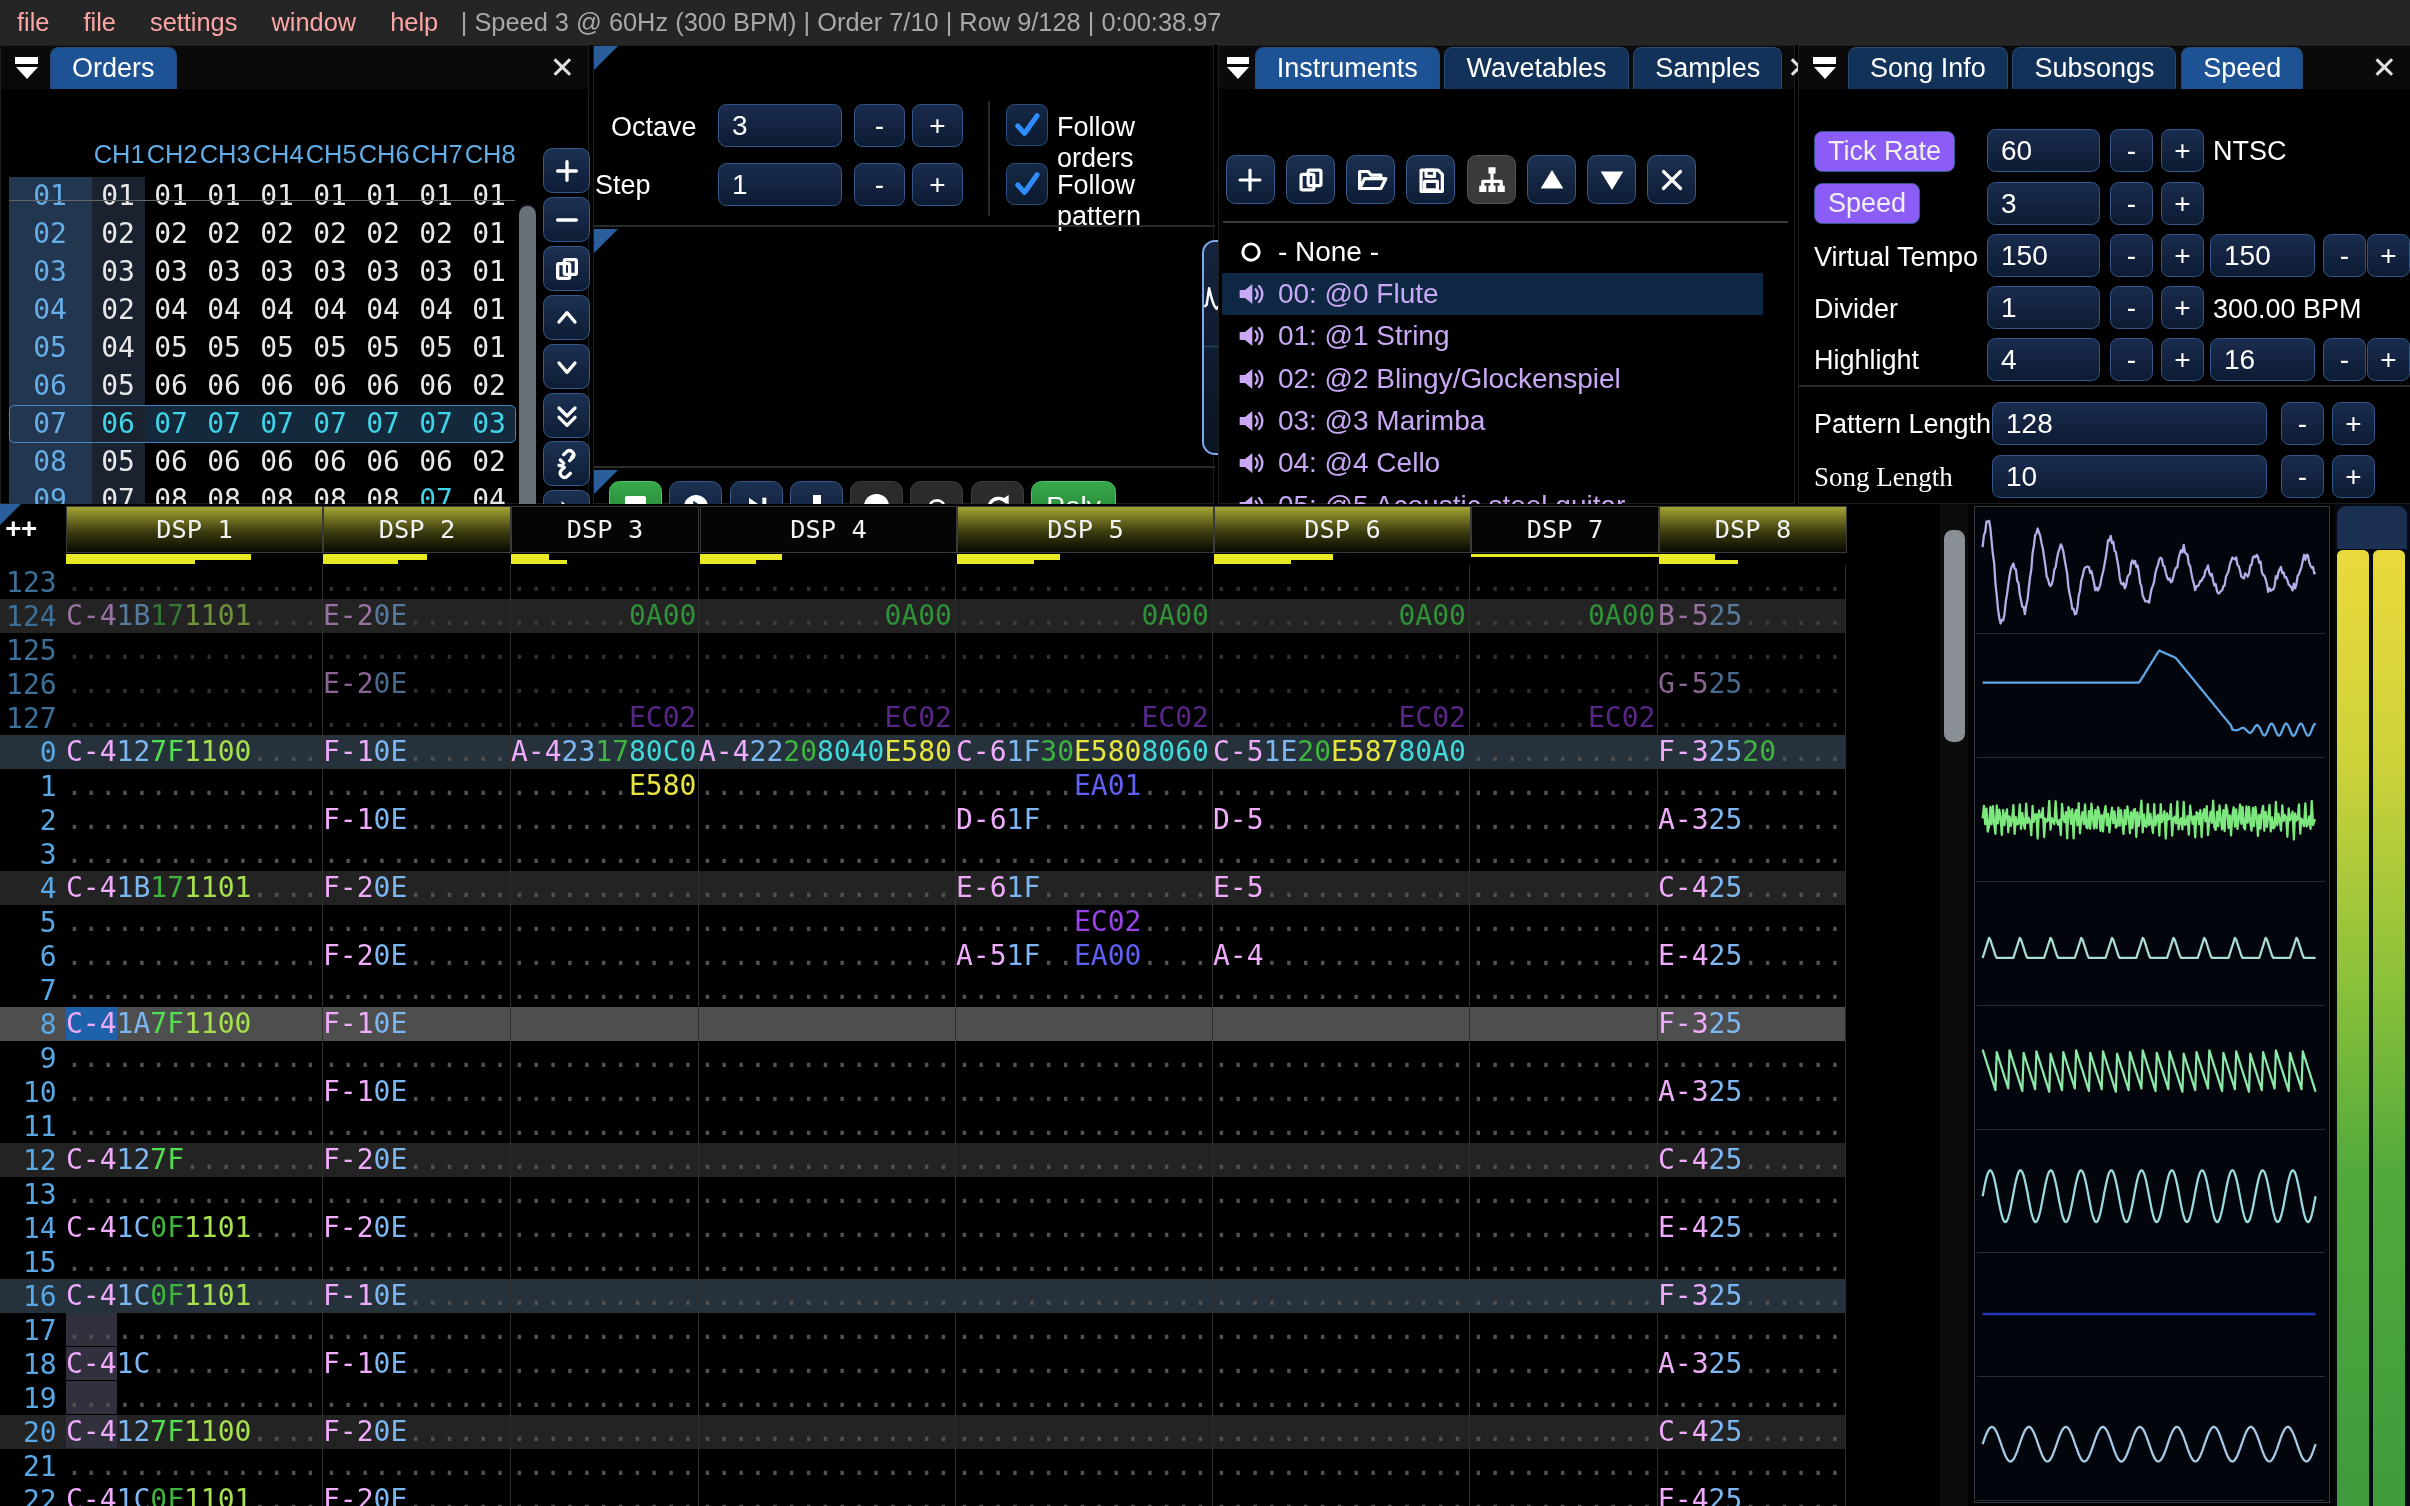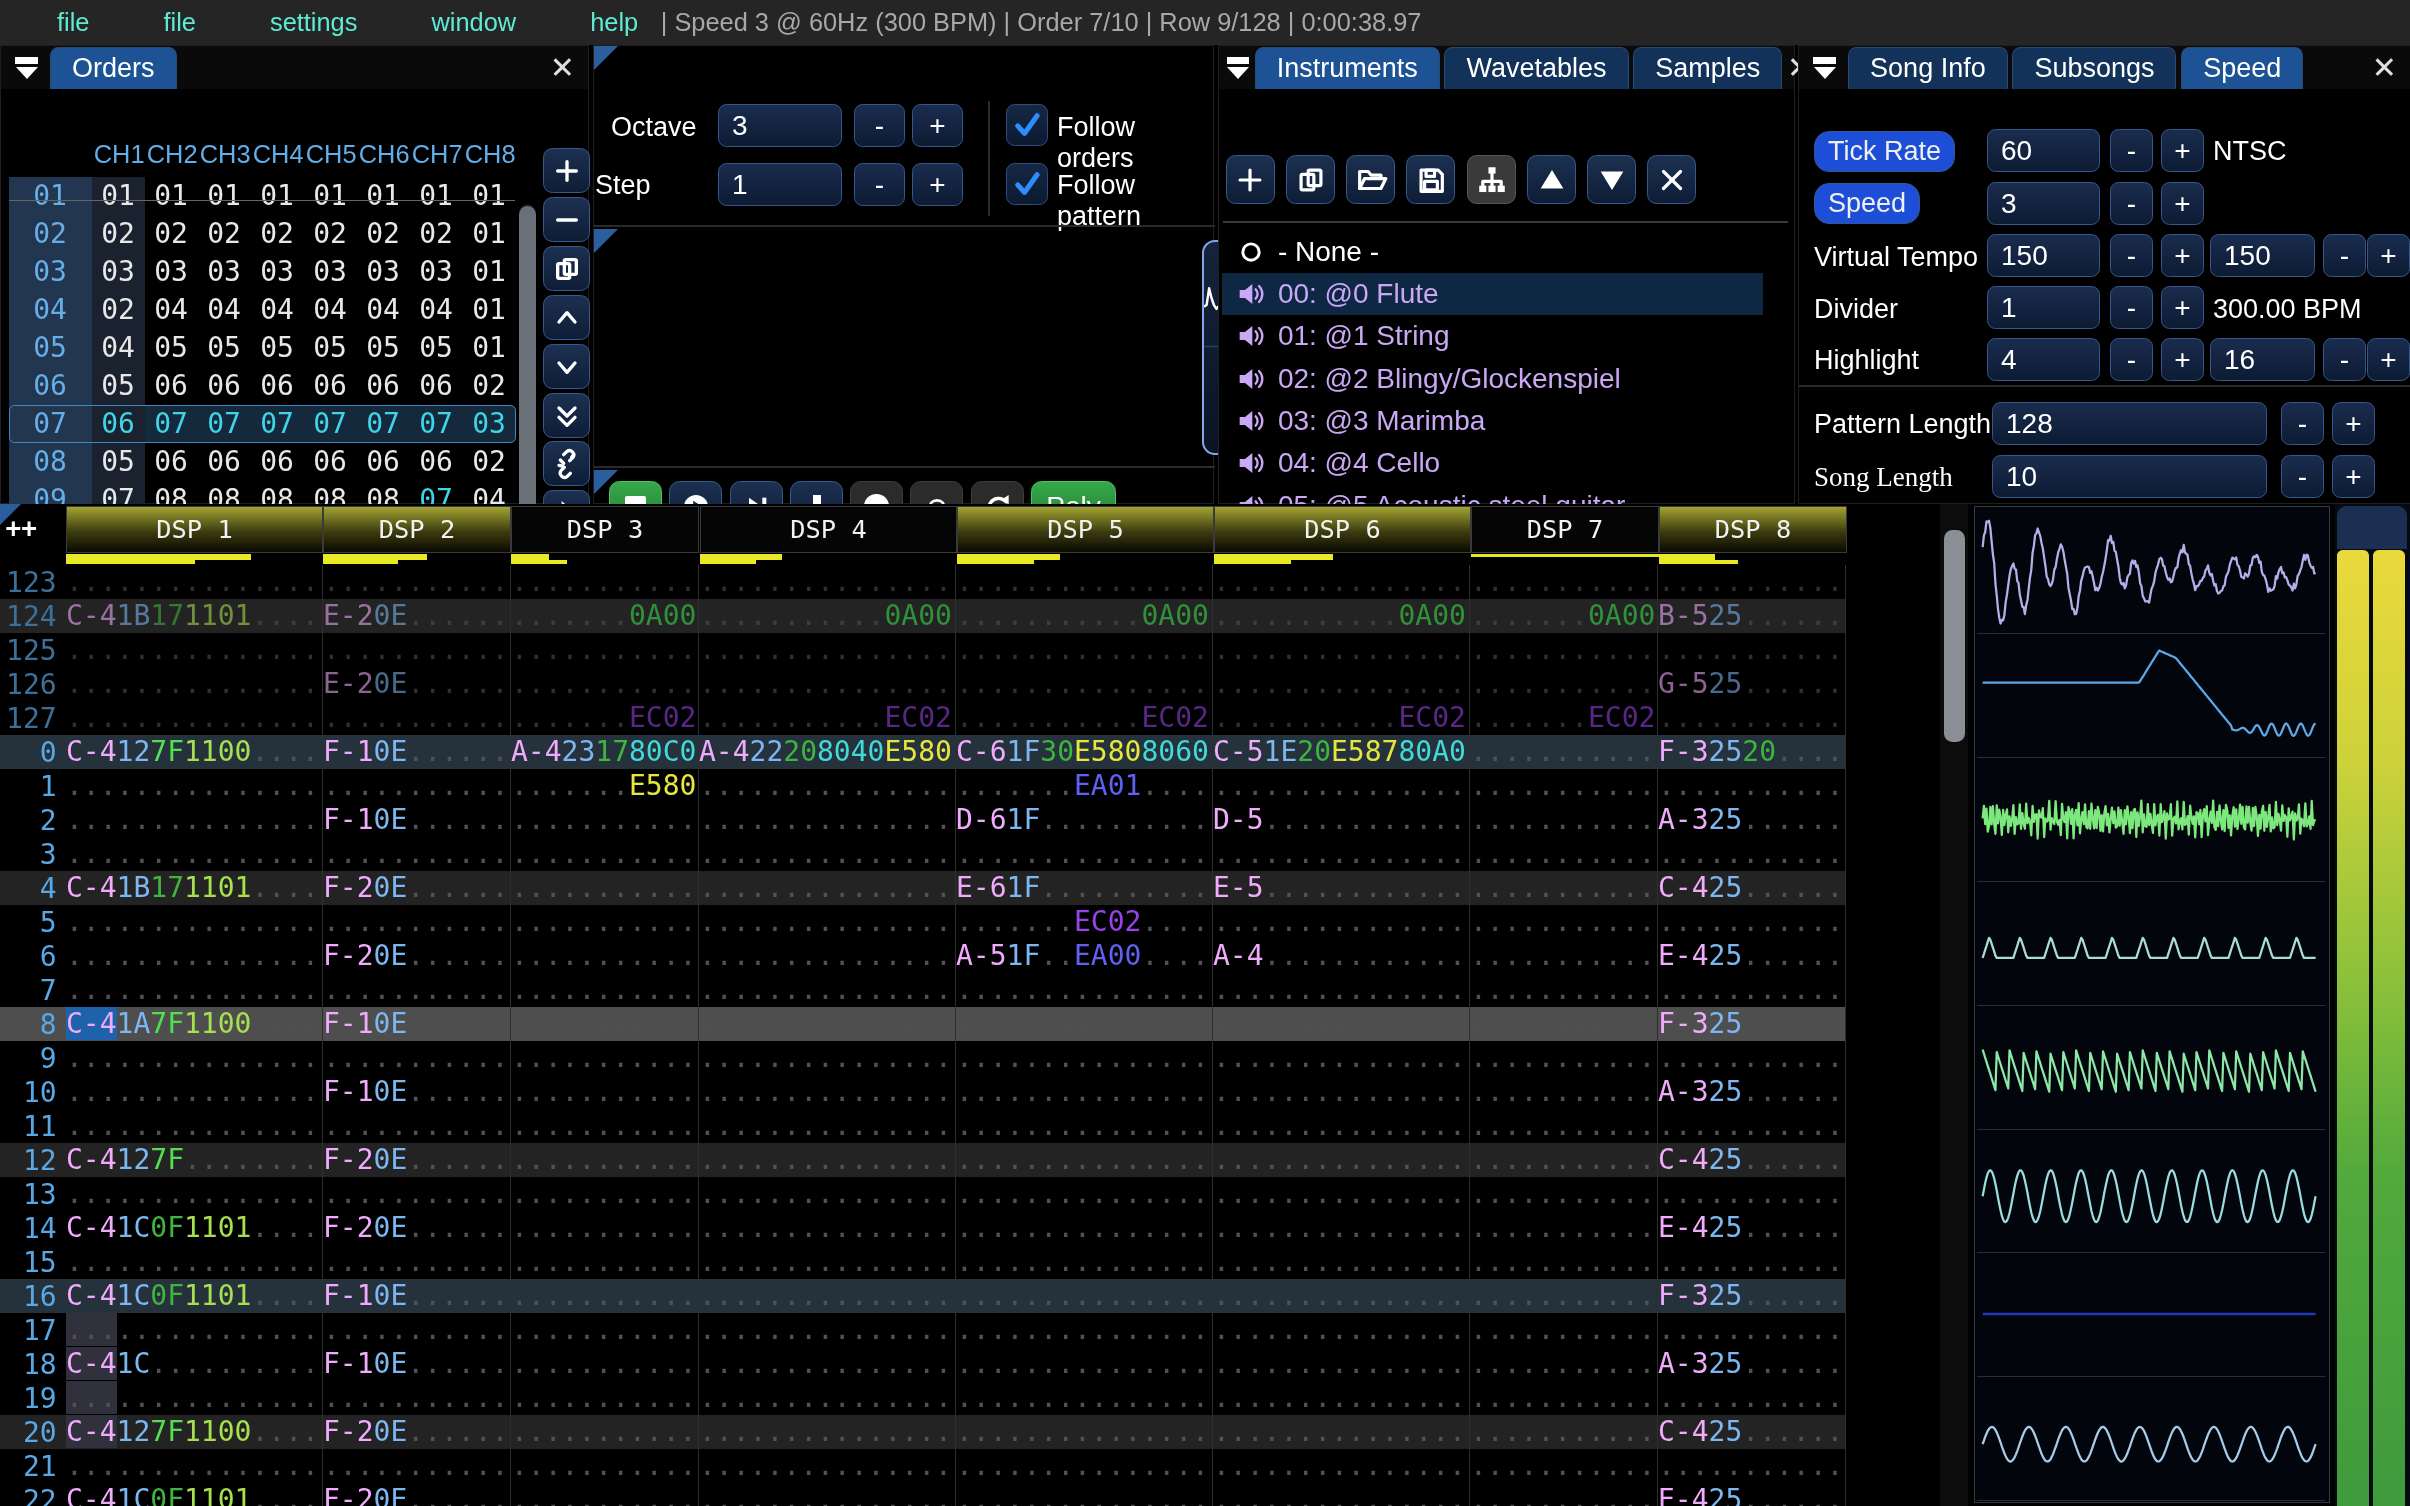--- a/index.html
+++ b/index.html
@@ -3,42 +3,42 @@
 <meta charset="utf-8">
 <style>
   html,body{margin:0;padding:0;background:#000;}
   body{width:2411px;height:1507px;overflow:hidden;position:relative;
        font-family:"Liberation Sans",sans-serif;color:#f0f0f0;-webkit-font-smoothing:antialiased;}
   .mono{font-family:"DejaVu Sans Mono",monospace;}
 
   
   #menubar{position:absolute;left:0;top:0;width:2411px;height:45px;background:#252525;
            display:flex;align-items:center;font-size:25.4px;border-bottom:0.9px solid #000;}
-  .menu-item{padding:0 17px;color:#5eead4;cursor:default;margin-left:40px;}
+  .menu-item{padding:0 17px;color:#fca5a5;cursor:default;}
   #menu-status{color:#a8a8a8;margin-left:5.6px;white-space:pre;}
 
   
   .panel{position:absolute;top:45px;height:459px;background:#000;border:0.9px solid #1e1e1e;box-sizing:border-box;}
   .tabbar{position:absolute;left:0;top:0;right:0;height:43px;background:#0a0a0a;display:flex;align-items:flex-end;}
   .pmenu{width:36px;height:38px;margin:2.8px 5.6px 1.9px 7.5px;display:flex;flex-direction:column;align-items:center;justify-content:center;}
   .pmenu .bar{width:22.6px;height:7.5px;background:#fff;margin-bottom:2.8px;}
   .pmenu .tri{width:0;height:0;border-left:11.3px solid transparent;border-right:11.3px solid transparent;border-top:12.2px solid #fff;}
   .tab{height:41px;line-height:41px;padding:0 21px;font-size:27px;color:#fff;background:#13325a;
        border-radius:8.5px 8.5px 0 0;margin-right:4.7px;border:0.9px solid #2a4a74;border-bottom:none;}
   .tab.active{background:#1d5394;}
   .closex{margin-left:auto;margin-right:13px;margin-bottom:5.6px;font-size:30px;color:#e0e0e0;line-height:30px;}
 
   .fold{position:absolute;width:0;height:0;border-top:24.5px solid #2b5e9c;border-right:24.5px solid transparent;z-index:5;}
 
   .vbox{background:linear-gradient(#1a2c4e,#0d1b33);border:0.9px solid #33588c;border-radius:8.5px;
         color:#fff;font-size:28px;display:flex;align-items:center;padding-left:13px;box-sizing:border-box;}
   .sbtn{background:linear-gradient(#1a2c4e,#0d1b33);border:0.9px solid #33588c;border-radius:8.5px;color:#fff;
         display:flex;align-items:center;justify-content:center;font-size:28px;box-sizing:border-box;}
   .lbl{font-size:27px;color:#fff;}
-  .lblbtn{border:0.9px solid #33588c;border-radius:15px;background:#1d4ed8;padding:3.8px 13px;font-size:27px;}
+  .lblbtn{border:0.9px solid #33588c;border-radius:8px;background:#8b5cf6;padding:3.8px 13px;font-size:27px;}
 
   
   #orders-grid{position:absolute;left:7.5px;top:94px;}
   .ohead{display:flex;font-size:25.4px;color:#62aee8;}
   .ohead div{width:53px;text-align:right;}
   .ohead .rn{width:83px;}
   #orders-sep{position:absolute;left:7.5px;top:154px;width:506px;height:0.9px;background:#666;}
   .orow{display:flex;height:38px;align-items:center;font-size:28px;}
   .orow div{width:53px;text-align:center;color:#e8e8e8;}
   .orow .rn{width:83px;color:#66aee8;background:#233650;height:38px;line-height:38px;}

